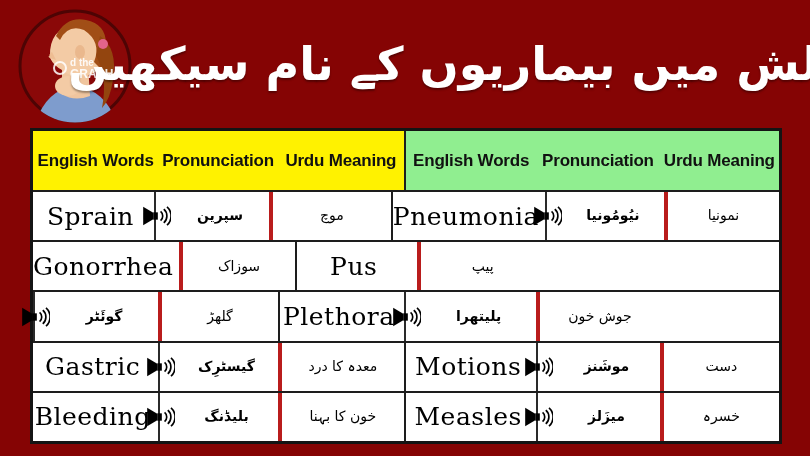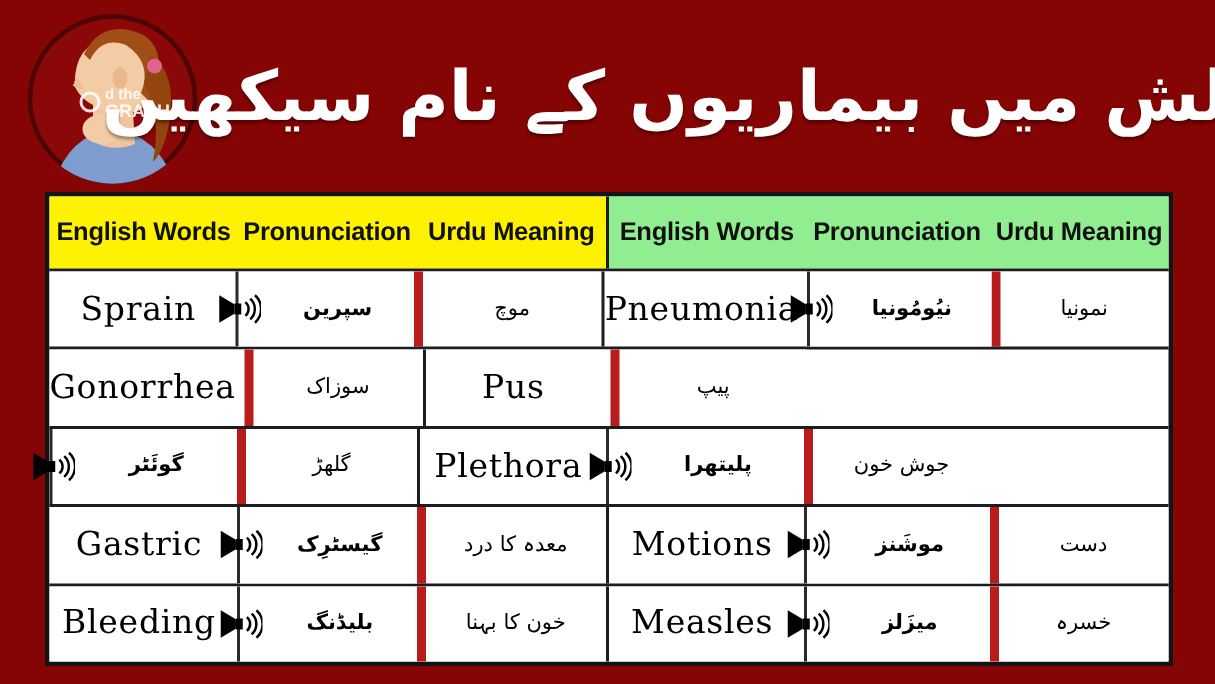--- a/index.html
+++ b/index.html
@@ -28,42 +28,42 @@
   
   .vocab-table{
     position:absolute;left:30px;top:128px;width:752px;height:316px;
     background:#ffffff;border:3px solid #141414;box-sizing:border-box;
     display:flex;flex-direction:column;
   }
   .trow{
     display:grid;
     grid-template-columns:126fr 120fr 127fr 133fr 124fr 120fr;
   }
-  .thead{height:48px;}
+  .thead{height:59px;}
   .tbody-row{flex:1;border-top:2px solid #1d1d1d;}
   .hcell{
     display:flex;align-items:center;justify-content:center;
     font-weight:bold;font-size:17px;color:#111;letter-spacing:-0.2px;
   }
   .hcell.yellow{background:#fff200;}
   .hcell.green{background:#90ee90;}
   .cell{
     display:flex;align-items:center;justify-content:center;
     overflow:visible;color:#000;background:#fff;
   }
   .cell.word{
     font-family:"DejaVu Serif", serif;
-    font-size:22px;letter-spacing:0.5px;
+    font-size:25px;letter-spacing:0.5px;
     padding-right:6px;
   }
   .cell.pron{
     border-left:2px solid #2a2a2a;
     justify-content:flex-start;position:relative;
   }
-  .cell.meaning{border-left:6px solid #b91c1c;}
+  .cell.meaning{border-left:4px solid #b91c1c;}
   .half-split{border-left:2px solid #1d1d1d;}
   .urdu{
     font-family:"DejaVu Sans", sans-serif;
     direction:rtl;font-size:14px;line-height:1.1;
   }
   .pron .urdu{flex:1;text-align:center;font-weight:bold;padding:0 4px;}
   .meaning .urdu{text-align:center;padding:0 4px;}
   .spk{
     width:30px;height:22px;flex:0 0 30px;
     margin-left:-15px;position:relative;z-index:2;

